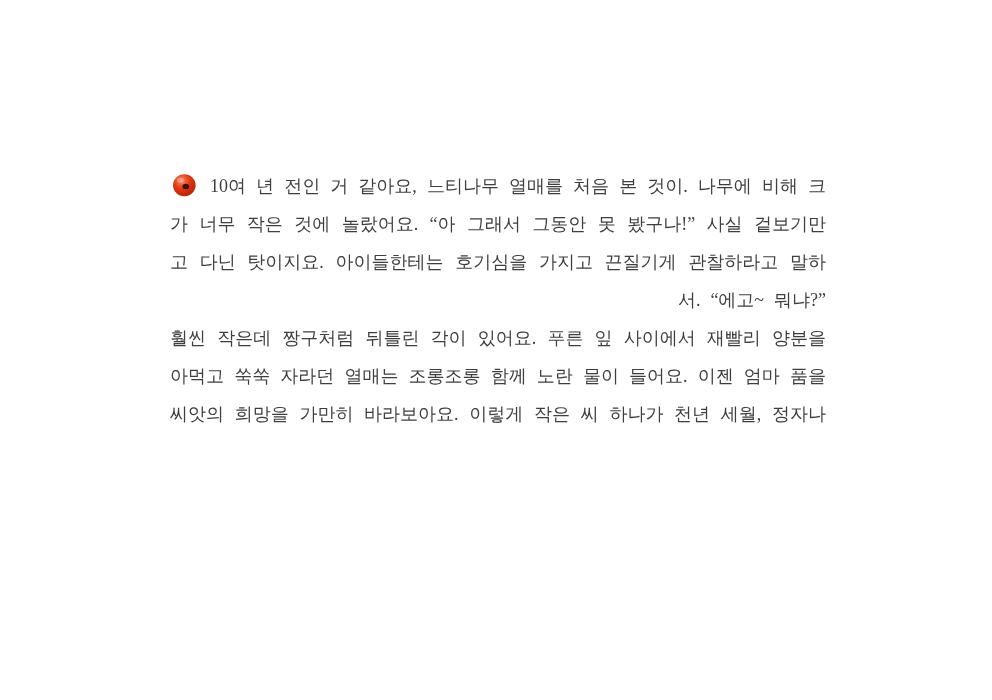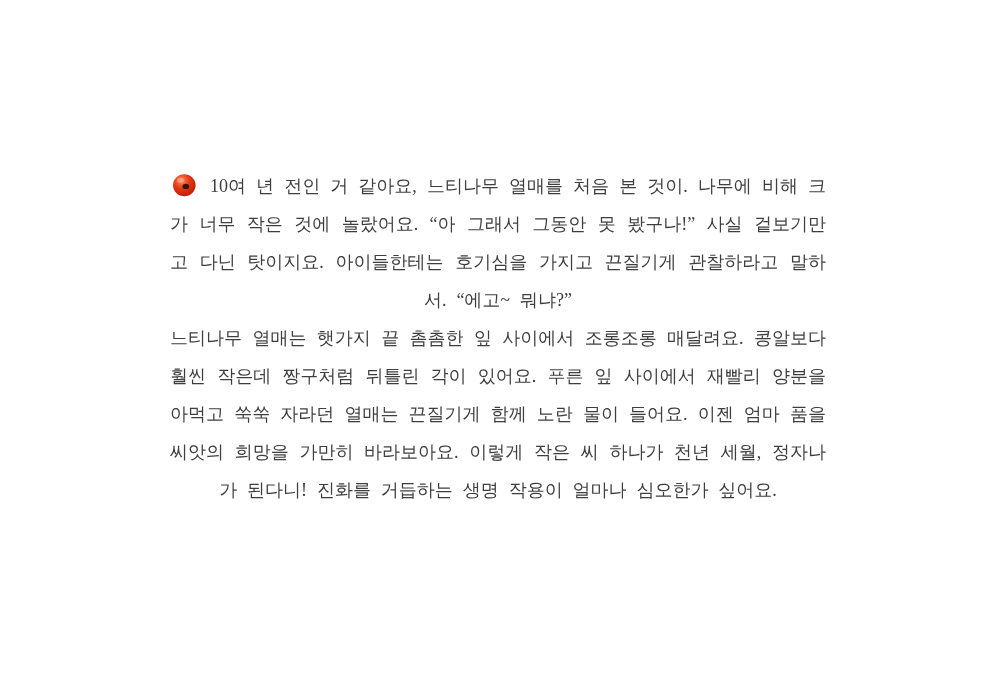--- a/index.html
+++ b/index.html
@@ -20,21 +20,21 @@
     top: 167px;
     width: 656px;
     color: #3e3e3e;
     font-size: 18px;
   }
   .line {
     height: 38px;
     line-height: 38px;
     word-spacing: 0.30em;
     overflow: hidden;
-    text-align: center;
+    text-align: right;
   }
   .line.just {
     text-align: justify;
     text-align-last: justify;
   }
   .berry {
     display: inline-block;
     width: 25px;
     height: 25px;
     margin: 0 13px 0 2px;
@@ -62,20 +62,18 @@
         <ellipse cx="12.3" cy="12.2" rx="11.3" ry="11.0" fill="url(#berryGrad)"></ellipse>
         <ellipse cx="13.8" cy="13.4" rx="3.3" ry="2.7" fill="#331303"></ellipse>
         <ellipse cx="8.5" cy="7.2" rx="3.6" ry="2.6" fill="#ffffff" opacity="0.25"></ellipse>
       </svg>
     </span><span>10여 년 전인 거 같아요, 느티나무 열매를 처음 본 것이. 나무에 비해 크기</span>
   </div>
   <div class="line just">가 너무 작은 것에 놀랐어요. “아 그래서 그동안 못 봤구나!” 사실 겉보기만 훑</div>
   <div class="line just">고 다닌 탓이지요. 아이들한테는 호기심을 가지고 끈질기게 관찰하라고 말하면</div>
   <div class="line">서. “에고~ 뭐냐?”</div>
 
-  <div class="line just">느티나무 열매는 햇가지 끝 촘촘한 잎 사이에서 조롱조롱 매달려요. 콩알보다</div>
   <div class="line just">훨씬 작은데 짱구처럼 뒤틀린 각이 있어요. 푸른 잎 사이에서 재빨리 양분을 받</div>
-  <div class="line just">아먹고 쑥쑥 자라던 열매는 끈질기게 함께 노란 물이 들어요. 이젠 엄마 품을</div>
+  <div class="line just">아먹고 쑥쑥 자라던 열매는 조롱조롱 함께 노란 물이 들어요. 이젠 엄마 품을</div>
 
   <div class="line just">씨앗의 희망을 가만히 바라보아요. 이렇게 작은 씨 하나가 천년 세월, 정자나무</div>
-  <div class="line">가 된다니! 진화를 거듭하는 생명 작용이 얼마나 심오한가 싶어요.</div>
 
 </div>
 
 </body></html>

